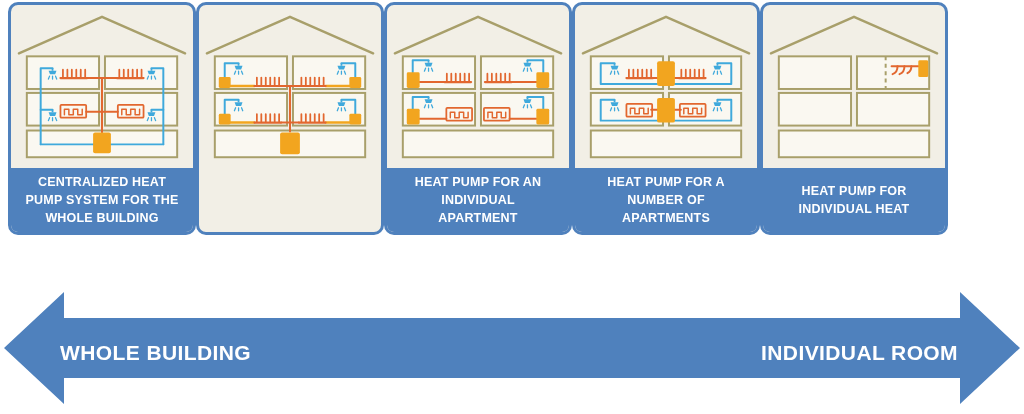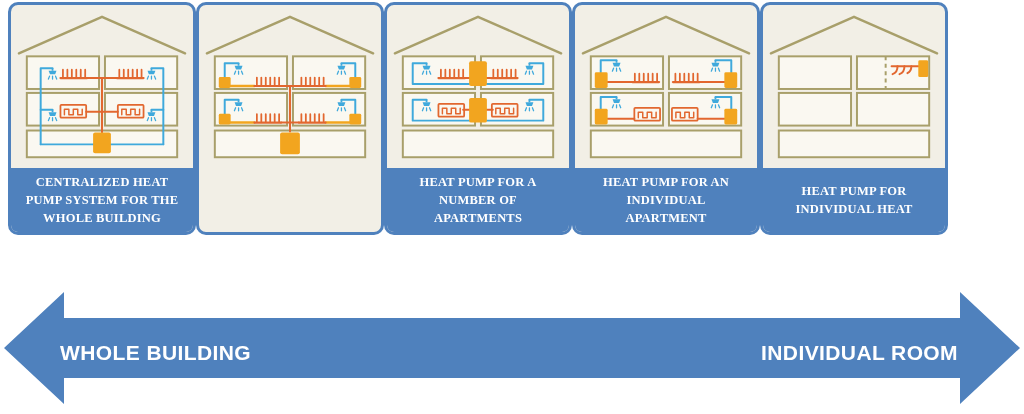--- a/index.html
+++ b/index.html
@@ -1,20 +1,20 @@
 <!DOCTYPE html>
 <html><head>
 <meta charset="utf-8">
 <style>
   html,body{margin:0;padding:0;background:#ffffff;}
   .stage{
     position:relative;width:1024px;height:414px;background:#ffffff;
     font-family:"Liberation Sans",sans-serif;overflow:hidden;
   }
-  .cards{position:absolute;top:2px;left:8px;display:flex;gap:0;font-family:Liberation Serif, serif;}
+  .cards{position:absolute;top:2px;left:8px;display:flex;gap:0;}
   .card{
     width:188px;height:233px;box-sizing:border-box;
     border:3px solid #4f81bd;border-radius:10px;
     background:#f2efe6;overflow:hidden;
     display:flex;flex-direction:column;
   }
   .house-wrap{flex:1 1 auto;display:flex;align-items:flex-start;justify-content:center;padding-top:7px;}
   .house-svg{width:182px;height:150px;display:block;}
   .band{
     height:64px;flex:0 0 64px;background:#4f81bd;
@@ -136,53 +136,20 @@
 
     <div class="card">
       <div class="house-wrap">
         <svg class="house-svg" viewBox="0 0 184 150">
           <path class="roof" d="M8 41 L92 4 L176 41"></path>
           <rect class="room" x="16" y="44" width="73" height="33"></rect>
           <rect class="room" x="95" y="44" width="73" height="33"></rect>
           <rect class="room" x="16" y="81" width="73" height="33"></rect>
           <rect class="room" x="95" y="81" width="73" height="33"></rect>
           <rect class="room" x="16" y="119" width="152" height="27"></rect>
-          <path class="bluepipe" d="M83 72 H26 V51 H40"></path>
-          <path class="bluepipe" d="M101 72 H158 V51 H144"></path>
-          <path class="bluepipe" d="M83 109 H26 V88 H40"></path>
-          <path class="bluepipe" d="M101 109 H158 V88 H144"></path>
-          <use href="#showerhead" x="40" y="51"></use>
-          <use href="#showerhead" x="144" y="51"></use>
-          <use href="#showerhead" x="40" y="88"></use>
-          <use href="#showerhead" x="144" y="88"></use>
-          <path class="orangepipe" d="M78 66 H84 M100 66 H106 M77 98 H84 M100 98 H107"></path>
-          <use href="#radiator" x="52" y="56"></use>
-          <use href="#radiator" x="105" y="56"></use>
-          <use href="#coil" x="52" y="92"></use>
-          <use href="#coil" x="106" y="92"></use>
-          <rect class="pump" x="83" y="49" width="18" height="25" rx="2"></rect>
-          <rect class="pump" x="83" y="86" width="18" height="25" rx="2"></rect>
-        </svg>
-      </div>
-      <div class="band">
-        <span>HEAT PUMP FOR A
-NUMBER OF
-APARTMENTS</span>
-      </div>
-    </div>
-
-    <div class="card">
-      <div class="house-wrap">
-        <svg class="house-svg" viewBox="0 0 184 150">
-          <path class="roof" d="M8 41 L92 4 L176 41"></path>
-          <rect class="room" x="16" y="44" width="73" height="33"></rect>
-          <rect class="room" x="95" y="44" width="73" height="33"></rect>
-          <rect class="room" x="16" y="81" width="73" height="33"></rect>
-          <rect class="room" x="95" y="81" width="73" height="33"></rect>
-          <rect class="room" x="16" y="119" width="152" height="27"></rect>
           <path class="bluepipe" d="M26 60 V48 H42"></path>
           <path class="bluepipe" d="M158 60 V48 H142"></path>
           <path class="bluepipe" d="M26 97 V85 H42"></path>
           <path class="bluepipe" d="M158 97 V85 H142"></path>
           <use href="#showerhead" x="42" y="48"></use>
           <use href="#showerhead" x="142" y="48"></use>
           <use href="#showerhead" x="42" y="85"></use>
           <use href="#showerhead" x="142" y="85"></use>
           <path class="orangepipe" d="M33 70 H58 M151 70 H126 M33 107 H60 M151 107 H124"></path>
           <use href="#radiator" x="58" y="60"></use>
@@ -204,20 +171,53 @@
 
     <div class="card">
       <div class="house-wrap">
         <svg class="house-svg" viewBox="0 0 184 150">
           <path class="roof" d="M8 41 L92 4 L176 41"></path>
           <rect class="room" x="16" y="44" width="73" height="33"></rect>
           <rect class="room" x="95" y="44" width="73" height="33"></rect>
           <rect class="room" x="16" y="81" width="73" height="33"></rect>
           <rect class="room" x="95" y="81" width="73" height="33"></rect>
           <rect class="room" x="16" y="119" width="152" height="27"></rect>
+          <path class="bluepipe" d="M83 72 H26 V51 H40"></path>
+          <path class="bluepipe" d="M101 72 H158 V51 H144"></path>
+          <path class="bluepipe" d="M83 109 H26 V88 H40"></path>
+          <path class="bluepipe" d="M101 109 H158 V88 H144"></path>
+          <use href="#showerhead" x="40" y="51"></use>
+          <use href="#showerhead" x="144" y="51"></use>
+          <use href="#showerhead" x="40" y="88"></use>
+          <use href="#showerhead" x="144" y="88"></use>
+          <path class="orangepipe" d="M78 66 H84 M100 66 H106 M77 98 H84 M100 98 H107"></path>
+          <use href="#radiator" x="52" y="56"></use>
+          <use href="#radiator" x="105" y="56"></use>
+          <use href="#coil" x="52" y="92"></use>
+          <use href="#coil" x="106" y="92"></use>
+          <rect class="pump" x="83" y="49" width="18" height="25" rx="2"></rect>
+          <rect class="pump" x="83" y="86" width="18" height="25" rx="2"></rect>
+        </svg>
+      </div>
+      <div class="band">
+        <span>HEAT PUMP FOR A
+NUMBER OF
+APARTMENTS</span>
+      </div>
+    </div>
+
+    <div class="card">
+      <div class="house-wrap">
+        <svg class="house-svg" viewBox="0 0 184 150">
+          <path class="roof" d="M8 41 L92 4 L176 41"></path>
+          <rect class="room" x="16" y="44" width="73" height="33"></rect>
+          <rect class="room" x="95" y="44" width="73" height="33"></rect>
+          <rect class="room" x="16" y="81" width="73" height="33"></rect>
+          <rect class="room" x="95" y="81" width="73" height="33"></rect>
+          <rect class="room" x="16" y="119" width="152" height="27"></rect>
           <path class="dashedwall" d="M124 44 V77"></path>
           <path class="orangepipe" d="M130 54 H157"></path>
           <path class="orangepipe" d="M136 54 C136 59 134 61 131 62 M143 54 C143 59 141 61 138 62 M150 54 C150 58 148 60 146 61"></path>
           <rect class="pump" x="157" y="48" width="10" height="17" rx="1.5"></rect>
         </svg>
       </div>
       <div class="band">
         <span>HEAT PUMP FOR
 INDIVIDUAL HEAT</span>
       </div>

